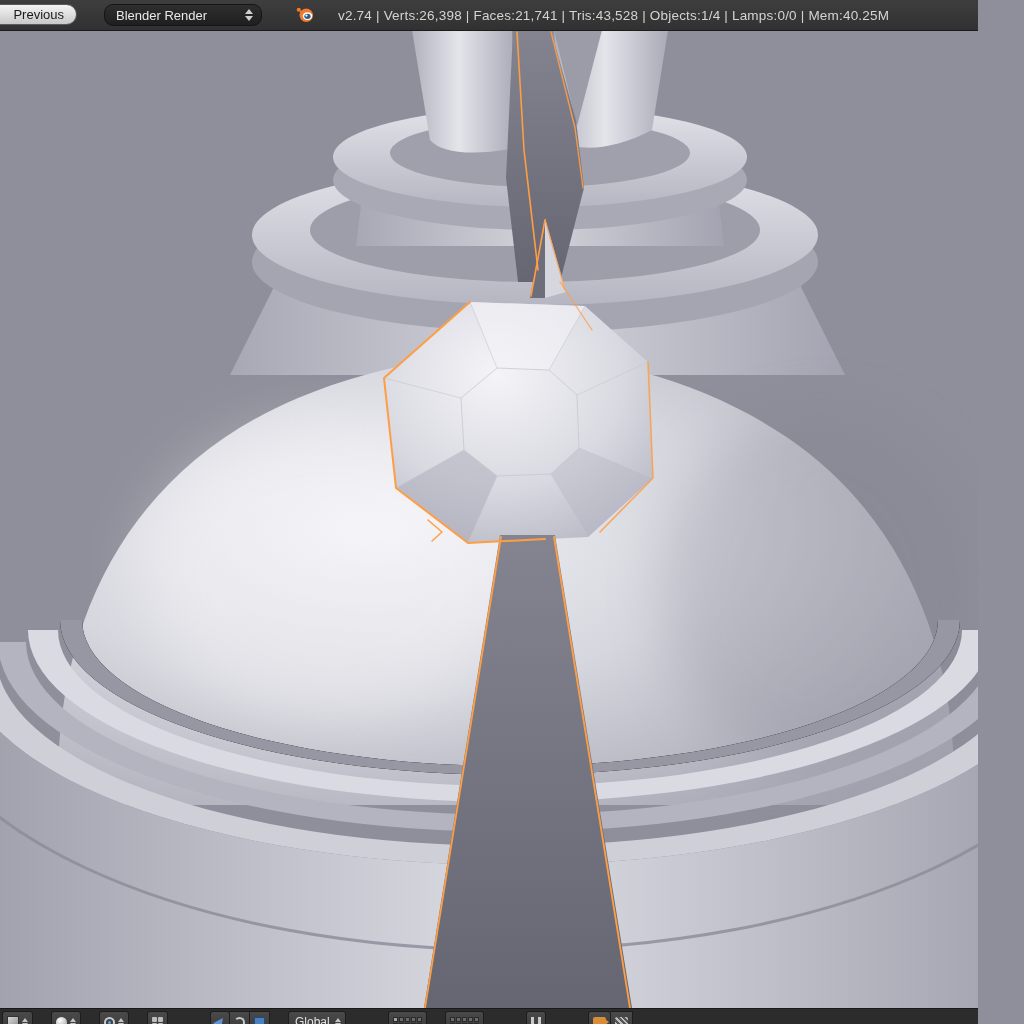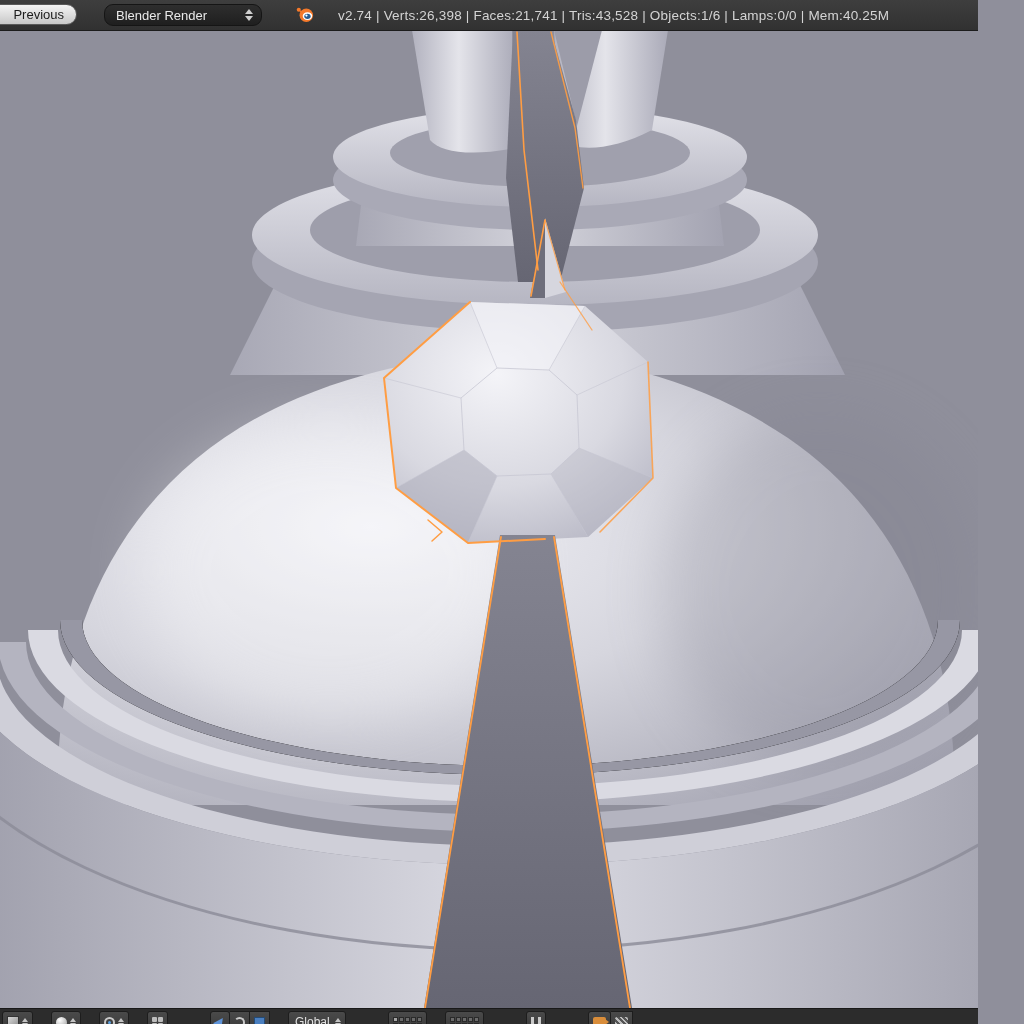--- a/index.html
+++ b/index.html
@@ -80,21 +80,21 @@
         </span>
     </div>
     <svg class="blender-logo" viewBox="0 0 24 20">
       <circle cx="13" cy="11" r="8.5" fill="#f5792a"></circle>
       <ellipse cx="14.5" cy="12" rx="6" ry="5" fill="#ffffff"></ellipse>
       <ellipse cx="14.5" cy="12.3" rx="4" ry="3.3" fill="#2b5d8f"></ellipse>
       <circle cx="13.2" cy="11.4" r="1.4" fill="#ffffff"></circle>
       <circle cx="3.5" cy="4" r="2.6" fill="#f5792a"></circle>
       <path d="M3 4 L10 7 L8 10 Z" fill="#f5792a"></path>
     </svg>
-    <div class="stats">v2.74 | Verts:26,398 | Faces:21,741 | Tris:43,528 | Objects:1/6 | Lamps:0/0 | Mem:40.25M</div>
+    <div class="stats">v2.74 | Verts:26,398 | Faces:21,741 | Tris:43,528 | Objects:1/4 | Lamps:0/0 | Mem:40.25M</div>
   </div>
 
   <div class="viewport">
     <svg width="1024" height="978" viewBox="0 0 1024 978">
       <defs>
         <radialGradient id="gDome" cx="35%" cy="38%" r="85%">
           <stop offset="0%" stop-color="#f2f2f7"></stop>
           <stop offset="45%" stop-color="#d6d6de"></stop>
           <stop offset="100%" stop-color="#9d9dab"></stop>
         </radialGradient>

